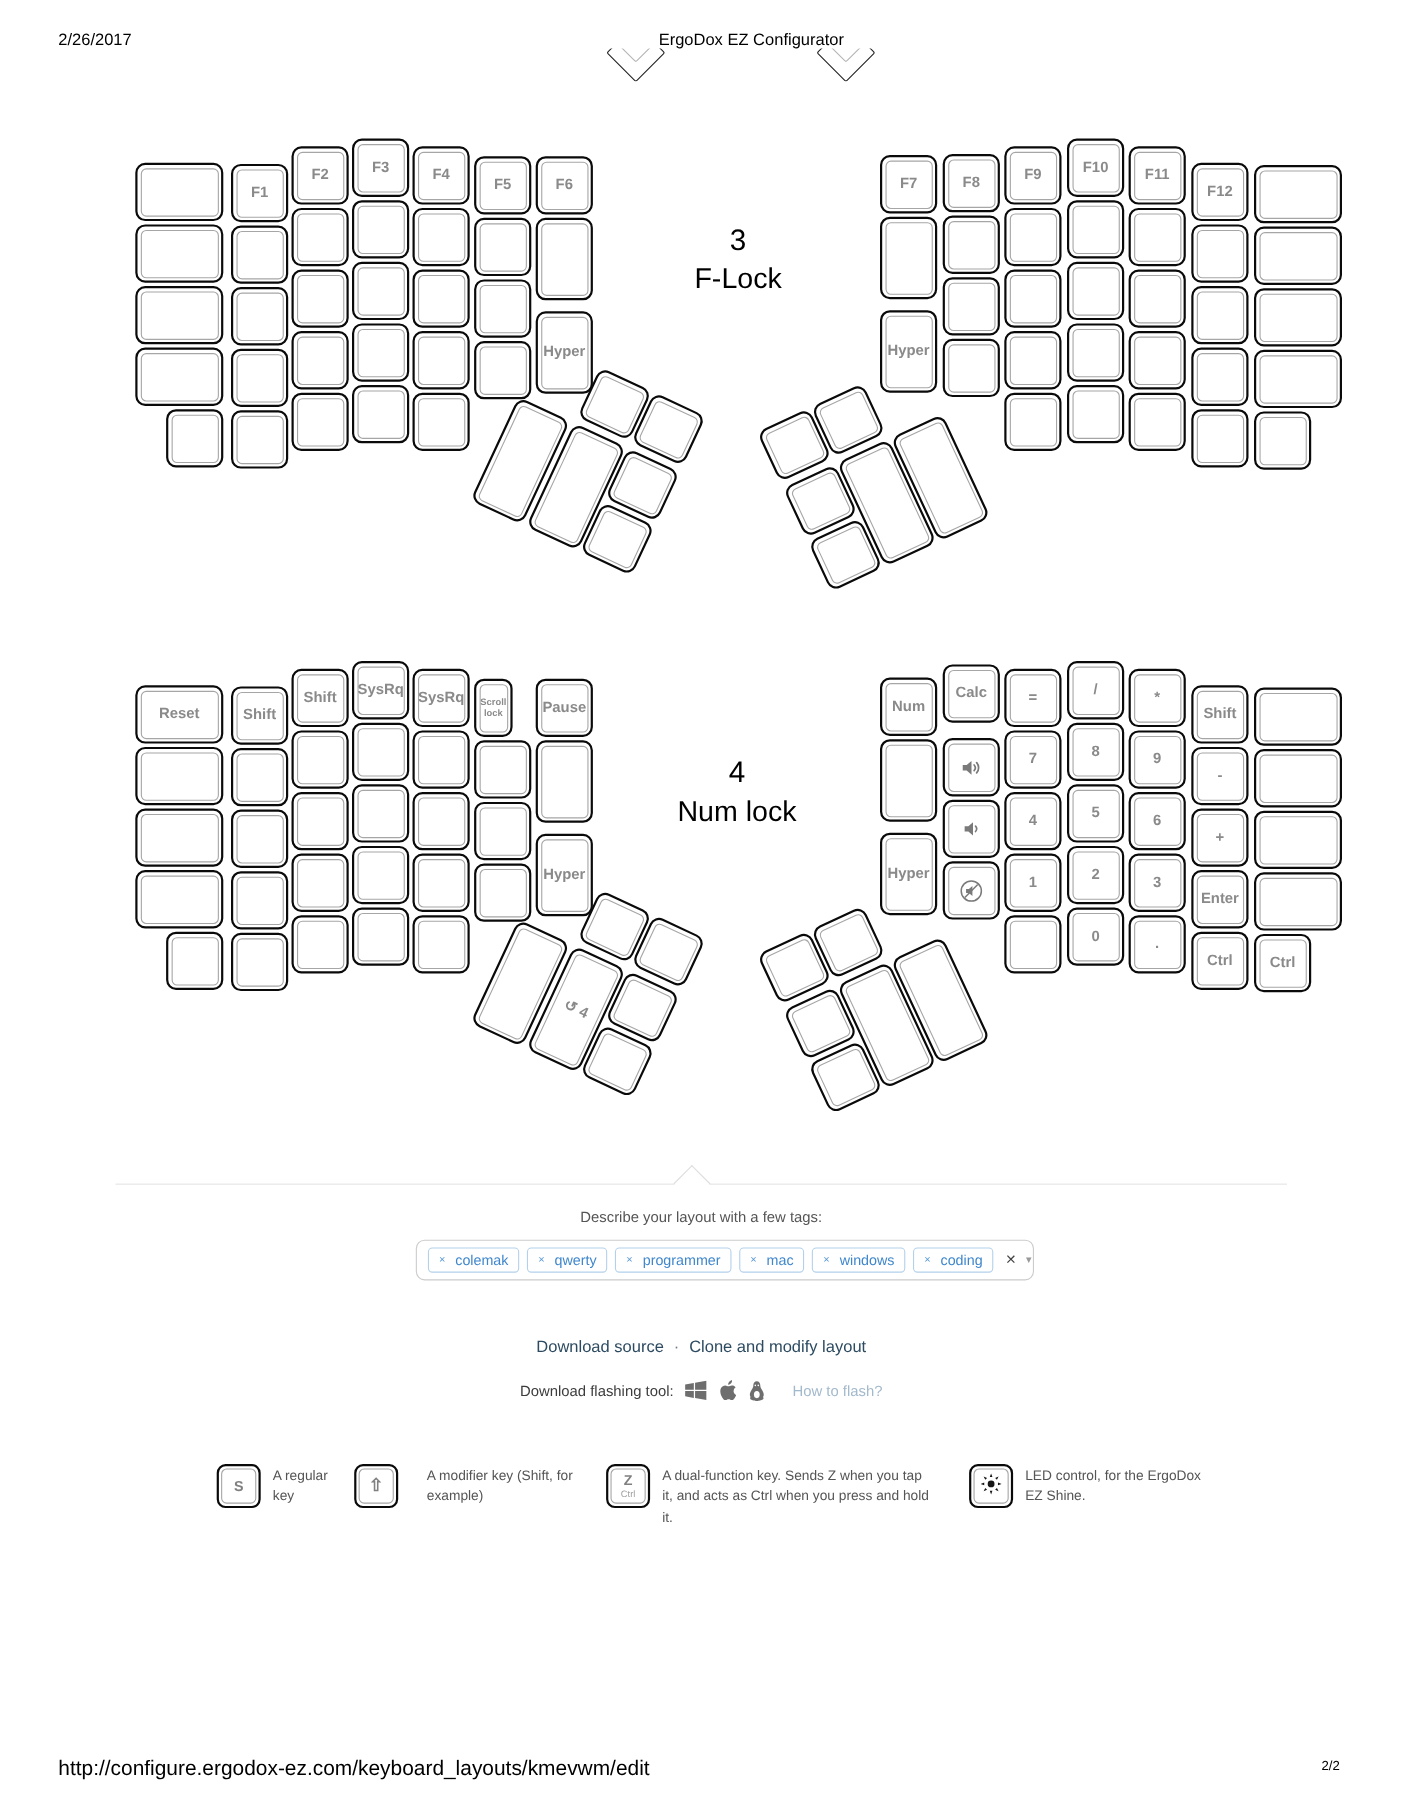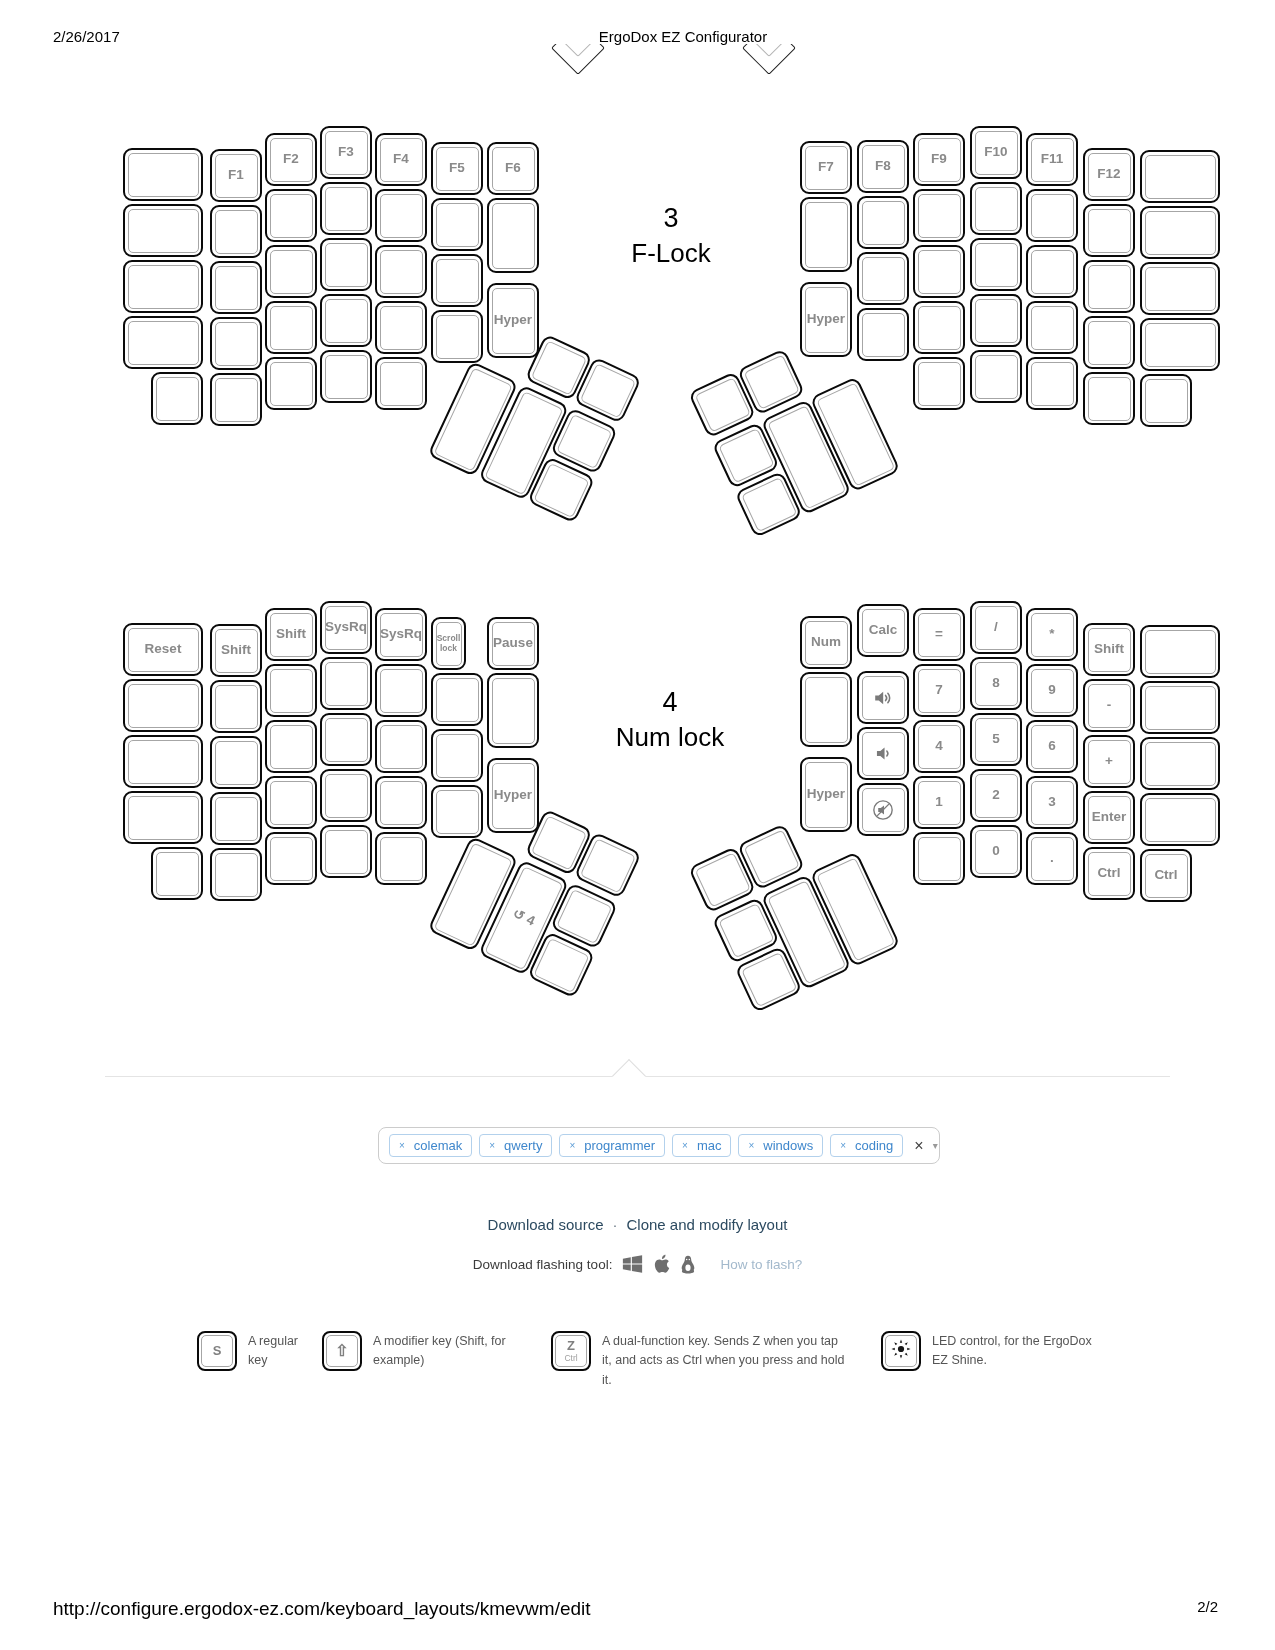--- a/index.html
+++ b/index.html
@@ -3,21 +3,21 @@
 <meta charset="utf-8">
 <style>
   html,body{margin:0;padding:0;background:#fff;}
   .sheet{position:relative;width:1275px;height:1650px;background:#fff;overflow:hidden;
          font-family:"Liberation Sans",sans-serif;color:#000;}
 
   
   .hdr-date{position:absolute;left:53px;top:28px;font-size:15px;}
   .hdr-title{position:absolute;left:683px;top:28px;transform:translateX(-50%);font-size:15px;}
   .ftr-url{position:absolute;left:53px;top:1598px;font-size:19px;}
-  .ftr-pg{position:absolute;right:57px;top:1598px;font-size:15px;}
+  .ftr-pg{position:absolute;right:57px;top:1598px;font-size:12px;}
 
   
   .frag{position:absolute;top:44px;width:84px;height:30px;overflow:hidden;}
   .frag .sq{position:absolute;left:24px;top:-15px;width:36px;height:36px;transform:rotate(45deg);
             border:1.6px solid #222;border-radius:2px;background:#fff;}
   .frag .sq2{position:absolute;left:31px;top:-16px;width:22px;height:22px;transform:rotate(45deg);
              border:1.2px solid #b5b5b5;border-radius:2px;}
   .frag-l{left:535px;}.frag-r{left:726px;}
 
   
@@ -66,21 +66,21 @@
   .lg{position:absolute;display:flex;gap:11px;align-items:flex-start;}
   .lkey{width:40px;height:40px;flex:0 0 40px;box-sizing:border-box;background:#fff;position:relative;
         border:2.5px solid #0a0a0a;border-radius:8px;display:flex;flex-direction:column;
         align-items:center;justify-content:center;}
   .lkey::before{content:"";position:absolute;inset:2px;border:1.5px solid #a6a6a6;border-radius:5px;}
   .lkey .g{position:relative;color:#808080;font-weight:bold;font-size:13px;line-height:1.1;}
   .lkey .arrow{font-size:16px;}
   .lkey .g2{position:relative;color:#a0a0a0;font-size:8.5px;line-height:1.2;}
   .lg .txt{font-size:12.5px;color:#555;line-height:1.55;padding-top:1px;}
   #lg1{left:197px;top:1331px;}#lg1 .txt{width:66px;}
-  #lg2{left:322px;top:1331px;}#lg2 .txt{width:136px;}
+  #lg2{left:322px;top:1331px;}#lg2 .txt{width:136px;margin-left:15px;}
   #lg3{left:551px;top:1331px;}#lg3 .txt{width:248px;}
   #lg4{left:881px;top:1331px;}#lg4 .txt{width:170px;}
 </style>
 </head>
 <body>
 
 <div class="sheet">
 
   <div class="hdr-date">2/26/2017</div>
   <div class="hdr-title">ErgoDox EZ Configurator</div>
@@ -591,20 +591,21 @@
       <div class="llabel" style="left: 550px; top: 687px;">
         <div class="num">4</div>
         <div class="nm">Num lock</div>
       </div>
     </div>
 
   <div class="divider">
       <span class="notch"></span>
     </div>
 
+  <div class="prompt">Describe your layout with a few tags:</div>
 
   <div class="tagbox">
     <span class="pills" id="pills">
         <span class="pill">
           <span class="px">×</span>
           <span class="pl">colemak</span>
         </span>
         <span class="pill">
           <span class="px">×</span>
           <span class="pl">qwerty</span>

